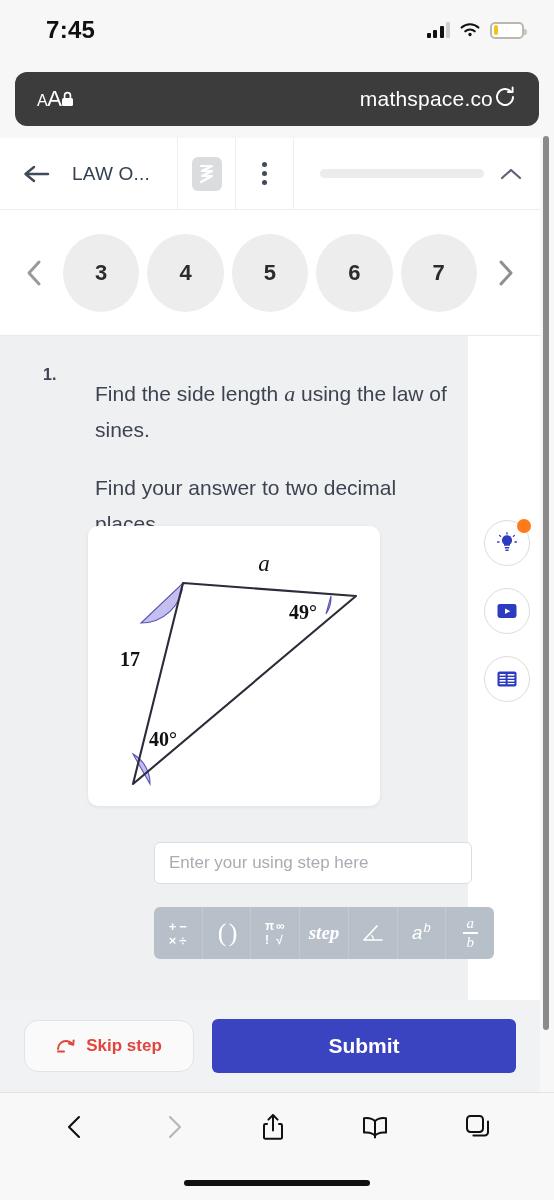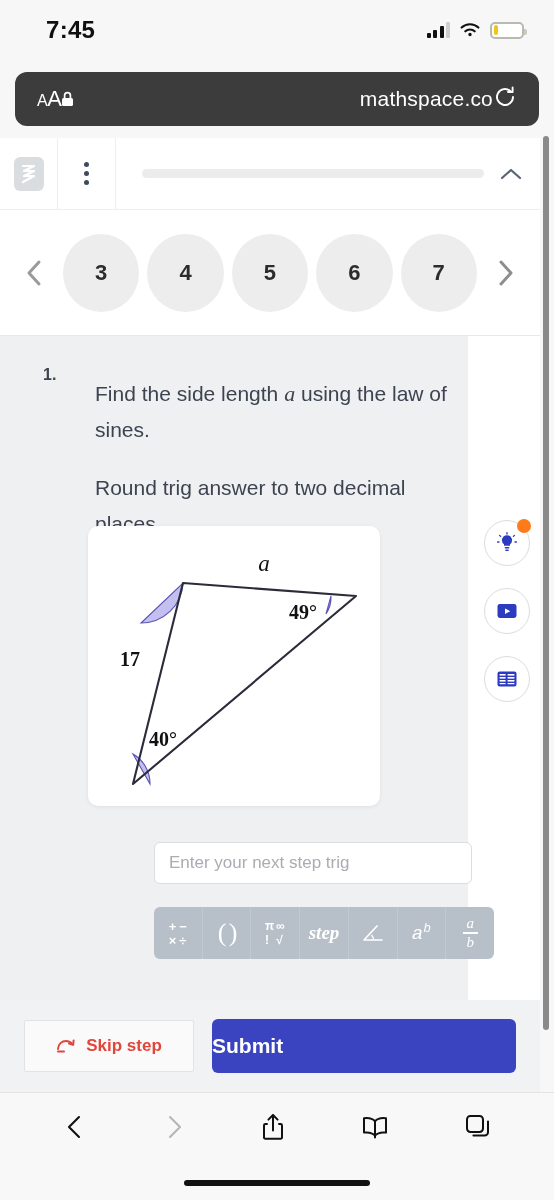--- a/index.html
+++ b/index.html
@@ -170,28 +170,28 @@
           align-items: center; line-height: 15px; }
   .frac .bar { width: 15px; height: 1.5px; background: #fff; margin: 1px 0; }
 
   
   .footer {
     position: absolute; bottom: 108px; left: 0; width: 540px; height: 92px;
     background: #f1f2f4; display: flex; align-items: center;
     padding: 0 24px; gap: 18px;
   }
   .skip-btn {
-    width: 170px; height: 52px; border: 1px solid #e2e3e6; border-radius: 2px;
+    width: 170px; height: 52px; border: 1px solid #e2e3e6; border-radius: 14px;
     background: #fafafa; display: flex; align-items: center;
     justify-content: center; gap: 10px;
     color: #e2453c; font-size: 17px; font-weight: 600;
   }
   .submit-btn {
     flex: 1; height: 54px; border-radius: 6px; background: #3a43c0;
-    display: flex; align-items: center; 
+    display: flex; align-items: center; justify-content: center;
     color: #fff; font-size: 21px; font-weight: 600;
   }
   .hscroll {
     position: absolute; bottom: 100px; left: 8px; width: 524px; height: 6px;
     background: #8a8a8a; border-radius: 3px;
   }
 
   
   .vscroll {
     position: absolute; top: 136px; left: 543px; width: 6px; height: 894px;
@@ -251,20 +251,28 @@
     </div>
     <div class="reload">
       <svg width="24" height="24" viewBox="0 0 24 24">
         <path d="M20 12a8 8 0 1 1-2.6-5.9" stroke="#fff" stroke-width="1.9" fill="none" stroke-linecap="round"></path>
         <path d="M19.6 2.4V7h-4.6" stroke="#fff" stroke-width="1.9" fill="none" stroke-linecap="round" stroke-linejoin="round"></path>
       </svg>
     </div>
   </div>
 
   <div class="pageheader">
+    <div class="ph-left">
+      <div class="back-arrow">
+        <svg width="30" height="24" viewBox="0 0 30 24">
+          <path d="M12 5 3.5 12 12 19M3.5 12H26" stroke="#3f4a5a" stroke-width="2.4" fill="none" stroke-linecap="round" stroke-linejoin="round"></path>
+        </svg>
+      </div>
+      <span class="ph-title">LAW O...</span>
+    </div>
     <div class="ph-logo-cell">
       <div class="ms-logo">
         <svg width="17" height="22" viewBox="0 0 17 22">
           <path d="M3 3h11L4 8h10L4 13h10L3 19" stroke="#fff" stroke-width="2.2" fill="none" stroke-linecap="round" stroke-linejoin="round"></path>
         </svg>
       </div>
     </div>
     <div class="ph-menu-cell">
       <div class="kebab">
           <span></span>
@@ -311,21 +319,21 @@
   </div>
 
   <div class="work">
     <div class="work-grey"></div>
   </div>
 
   <div class="qnum">1.</div>
 
   <div class="qtext">
     <p><span>Find the side length </span><em>a</em><span> using the law of sines.</span></p>
-    <p>Round trig answer to two decimal places.</p>
+    <p>Find your answer to two decimal places.</p>
   </div>
 
   <div class="diagram-card">
     <svg width="292" height="280" viewBox="0 0 292 280">
 
       <path d="M95 57 A 42 42 0 0 1 53 97 Z" fill="#c3c0f0" stroke="#5a52b5" stroke-width="1.1"></path>
       <path d="M45 228 A 34 34 0 0 1 62 258 Z" fill="#c3c0f0" stroke="#5a52b5" stroke-width="1.1"></path>
       <path d="M238 88 A 30 30 0 0 0 243 70 Z" fill="#c3c0f0" stroke="#5a52b5" stroke-width="1.1"></path>
 
       <path d="M95 57 L268 70 L45 258 Z" fill="none" stroke="#2b2b3a" stroke-width="2.1" stroke-linejoin="round"></path>
@@ -364,21 +372,21 @@
         <rect x="4.6" y="16" width="6" height="1.2" fill="#fff"></rect>
         <rect x="12.6" y="7" width="6.8" height="1.6" fill="#fff"></rect>
         <rect x="12.6" y="10" width="6.8" height="1.6" fill="#fff"></rect>
         <rect x="12.6" y="13" width="6.8" height="1.6" fill="#fff"></rect>
         <rect x="12.6" y="16" width="6.8" height="1.2" fill="#fff"></rect>
       </svg>
     </div>
   </div>
 
   <div class="answer-input">
-    <span class="ph">Enter your next step trig</span>
+    <span class="ph">Enter your using step here</span>
   </div>
 
   <div class="mathbar">
     <div class="mb-key">
       <span class="ops">
         <span>+</span>
           <span>−</span>
           <span>×</span>
           <span>÷</span>
       </span>

